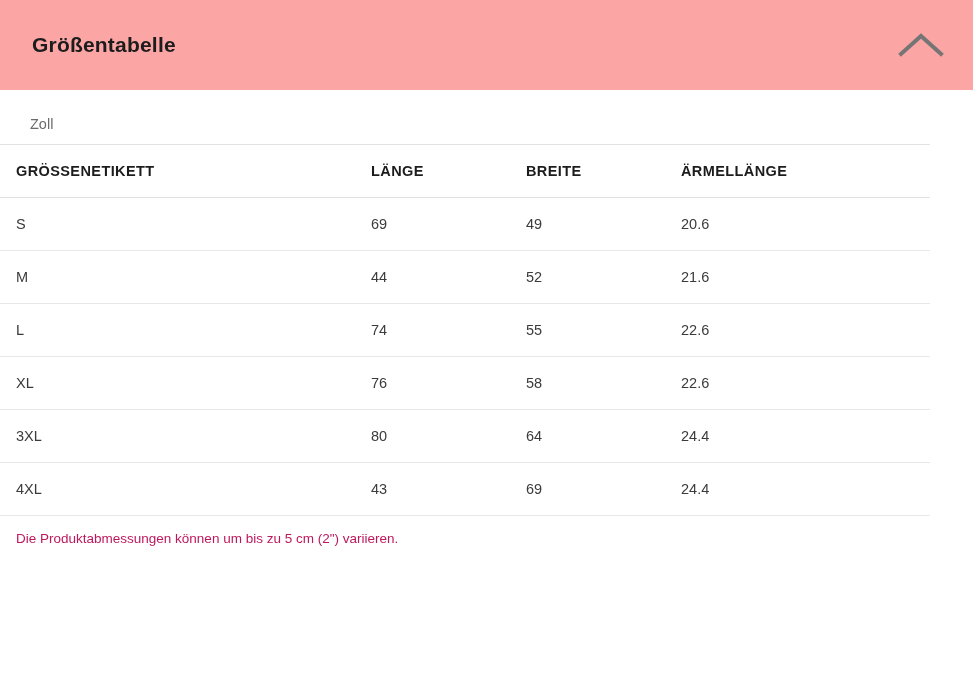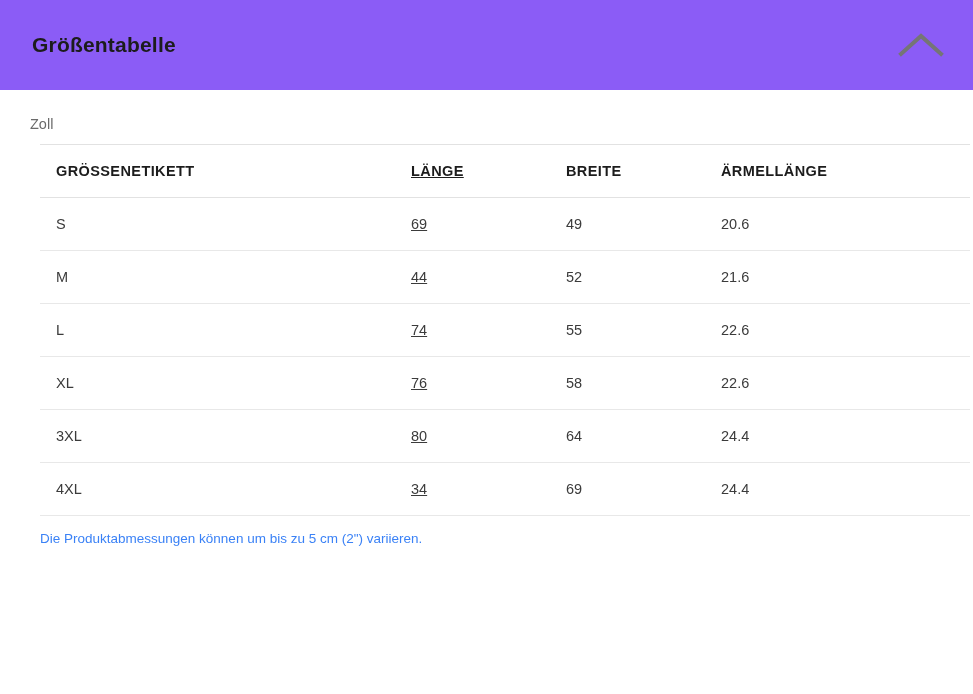--- a/index.html
+++ b/index.html
@@ -17,21 +17,21 @@
   .panel {
     width: 973px;
     height: 694px;
     box-sizing: border-box;
     background: #ffffff;
     position: relative;
   }
   
   .panel-header {
     height: 90px;
-    background: #8b5cf6;
+    background: #fca5a5;
     display: flex;
     align-items: center;
     justify-content: space-between;
     padding: 0 24px 0 32px;
     box-sizing: border-box;
   }
   .panel-title {
     font-size: 21px;
     font-weight: bold;
     color: #1c1c1c;
@@ -69,48 +69,46 @@
   .tab.active {
     color: #1c1c1c;
     font-weight: bold;
     border-bottom: 3px solid #1c1c1c;
   }
   
   table.size-table {
     width: 930px;
     border-collapse: collapse;
     table-layout: fixed;
-    margin-left: 40px;
   }
   table.size-table th {
     text-align: left;
     font-size: 14.5px;
     font-weight: bold;
     letter-spacing: 0.4px;
     color: #1c1c1c;
     padding: 18px 0 18px 0;
     border-bottom: 1px solid #e2e2e2;
     border-top: 1px solid #e2e2e2;
   }
   table.size-table td {
     font-size: 14.5px;
     color: #3b3b3b;
     padding: 18px 0 18px 0;
     border-bottom: 1px solid #e8e8e8;
   }
   .col-label { width: 355px; padding-left: 16px !important; }
-  .col-len   { width: 155px; text-decoration: underline; }
+  .col-len   { width: 155px; }
   .col-wid   { width: 155px; }
   .col-slv   { width: auto; }
   table.size-table th.col-label { padding-left: 16px; }
   .note {
     font-size: 13.5px;
-    color: #3b82f6;
+    color: #be185d;
     padding: 15px 0 0 16px;
-    margin-left: 24px;
   }
 </style>
 </head>
 <body>
 
 <div class="panel">
 
   <div class="panel-header">
     <div class="panel-title">Größentabelle</div>
     <div class="collapse-btn">
@@ -159,21 +157,21 @@
         <td class="col-slv">22.6</td>
       </tr>
       <tr>
         <td class="col-label">3XL</td>
         <td class="col-len">80</td>
         <td class="col-wid">64</td>
         <td class="col-slv">24.4</td>
       </tr>
       <tr>
         <td class="col-label">4XL</td>
-        <td class="col-len">34</td>
+        <td class="col-len">43</td>
         <td class="col-wid">69</td>
         <td class="col-slv">24.4</td>
       </tr>
     </tbody>
   </table>
 
   <div class="note">Die Produktabmessungen können um bis zu 5 cm (2") variieren.</div>
 
 </div>
 

